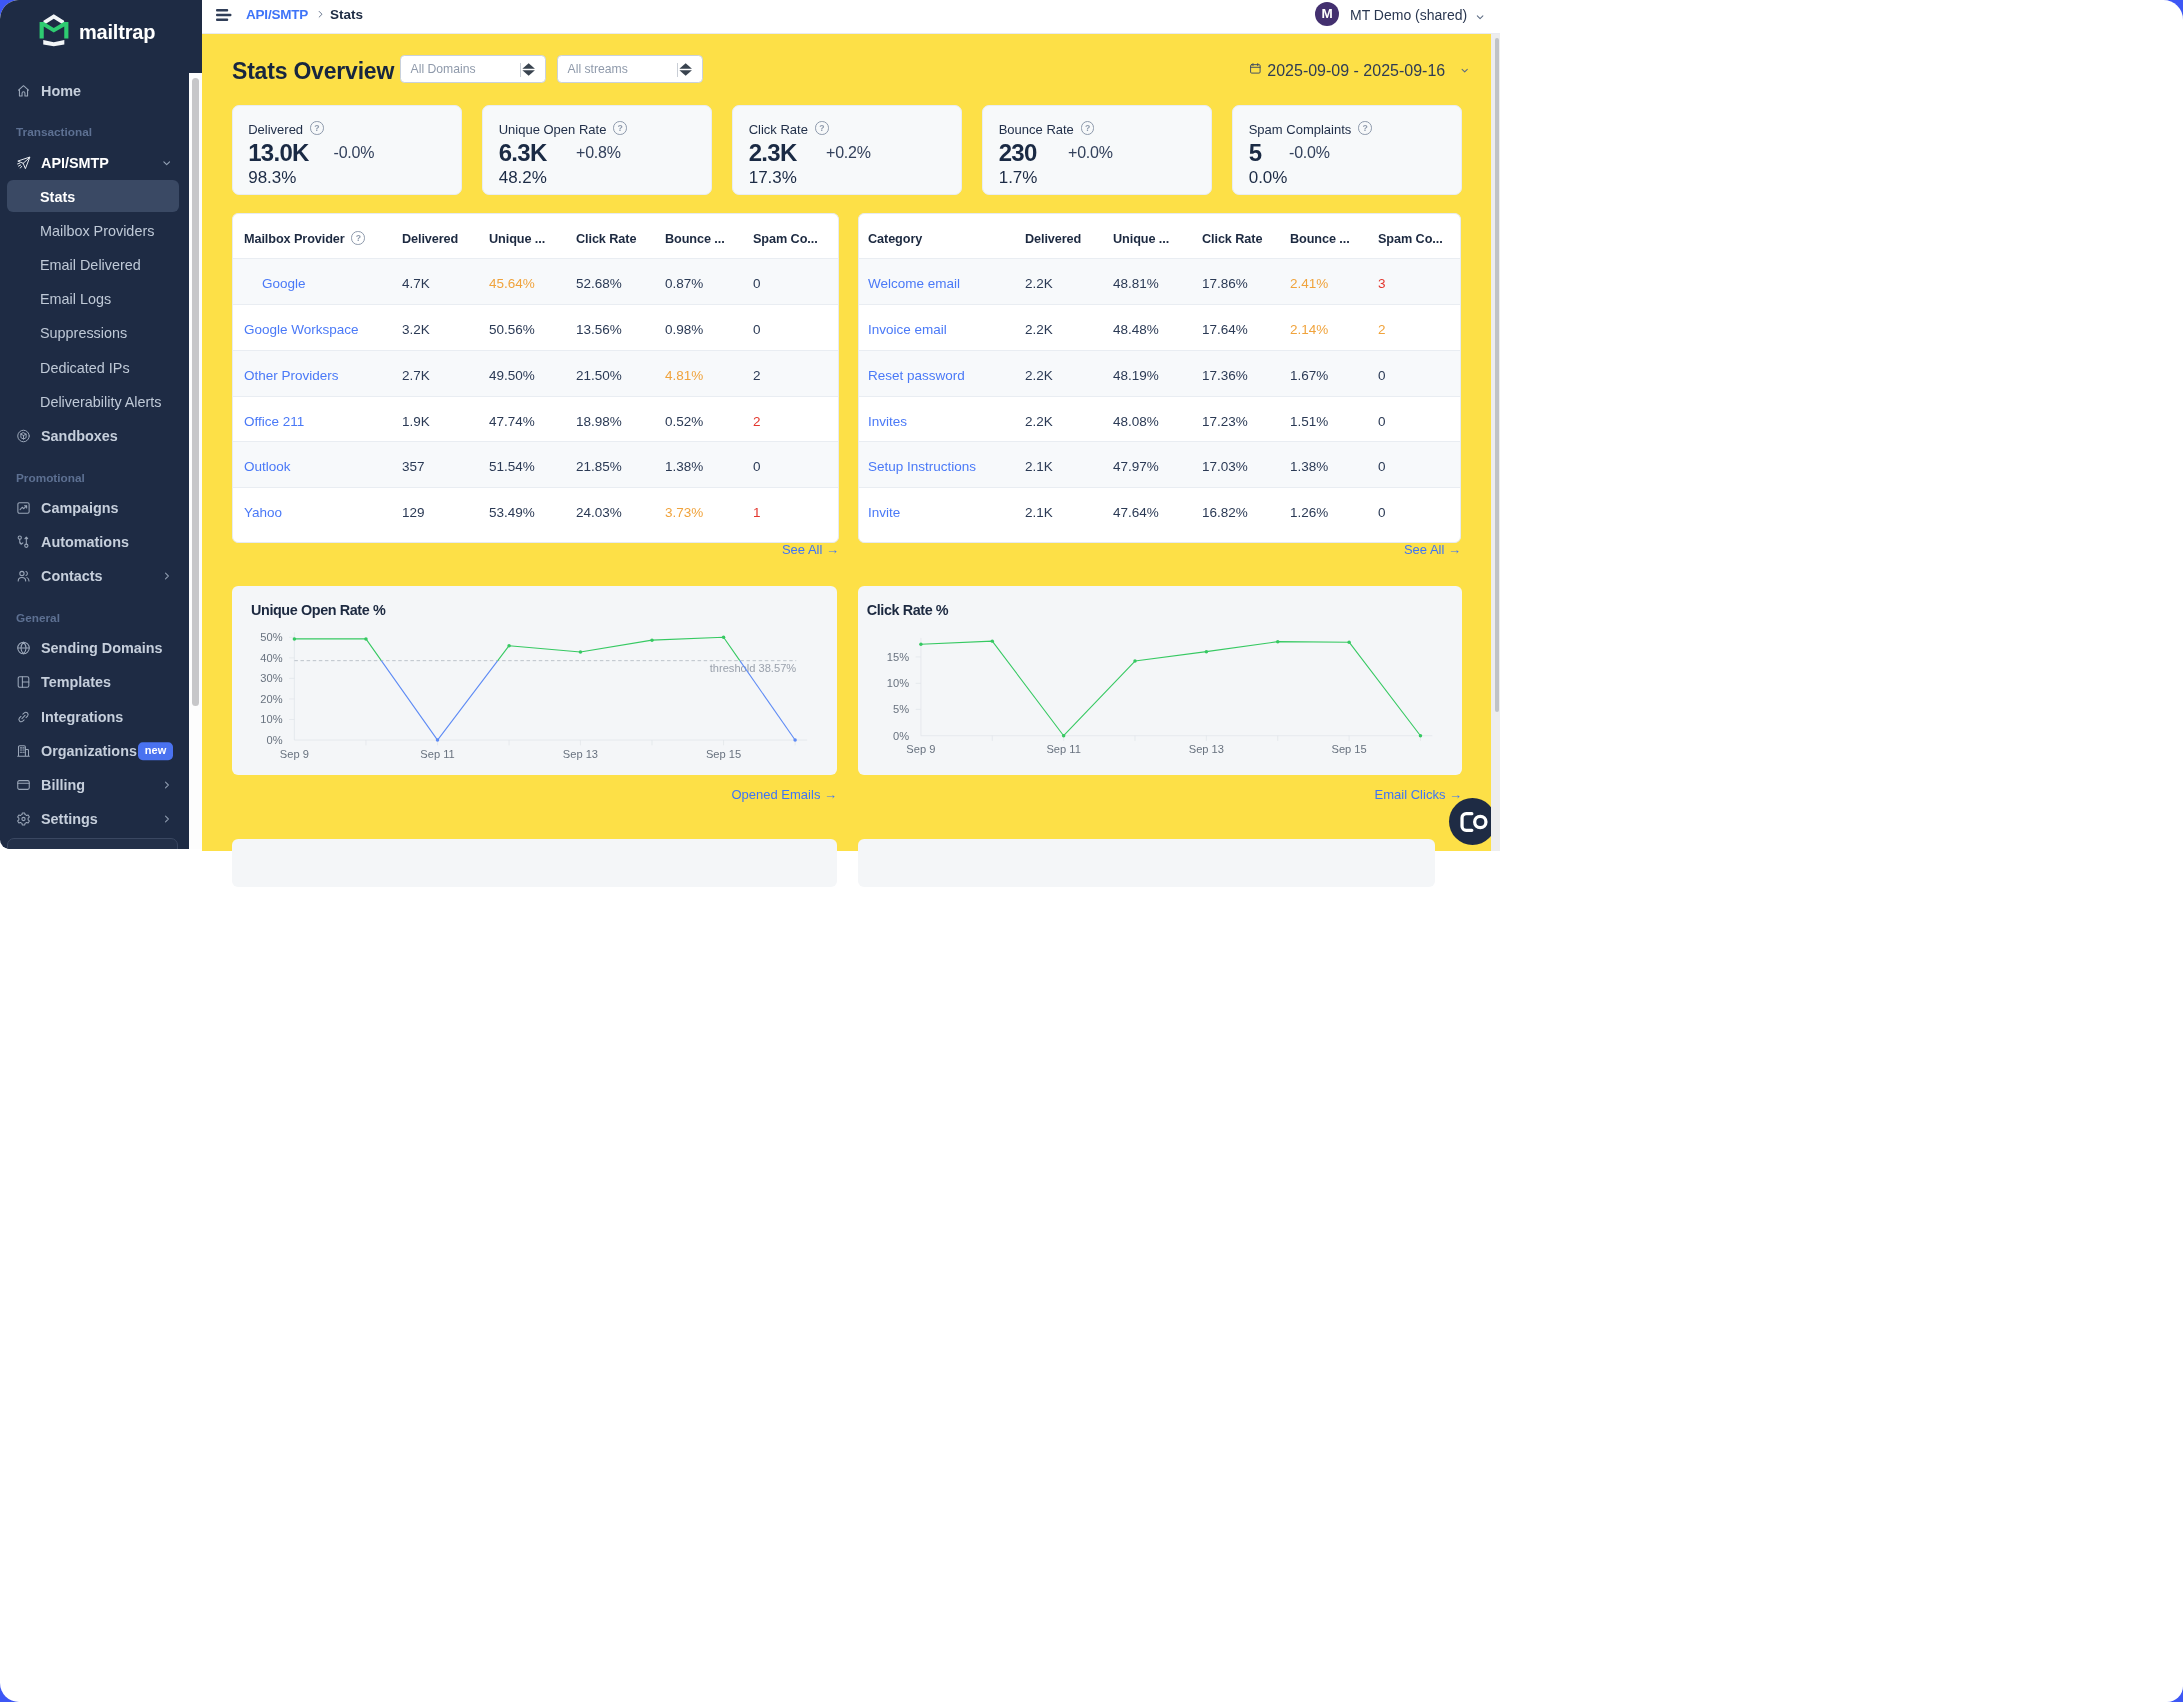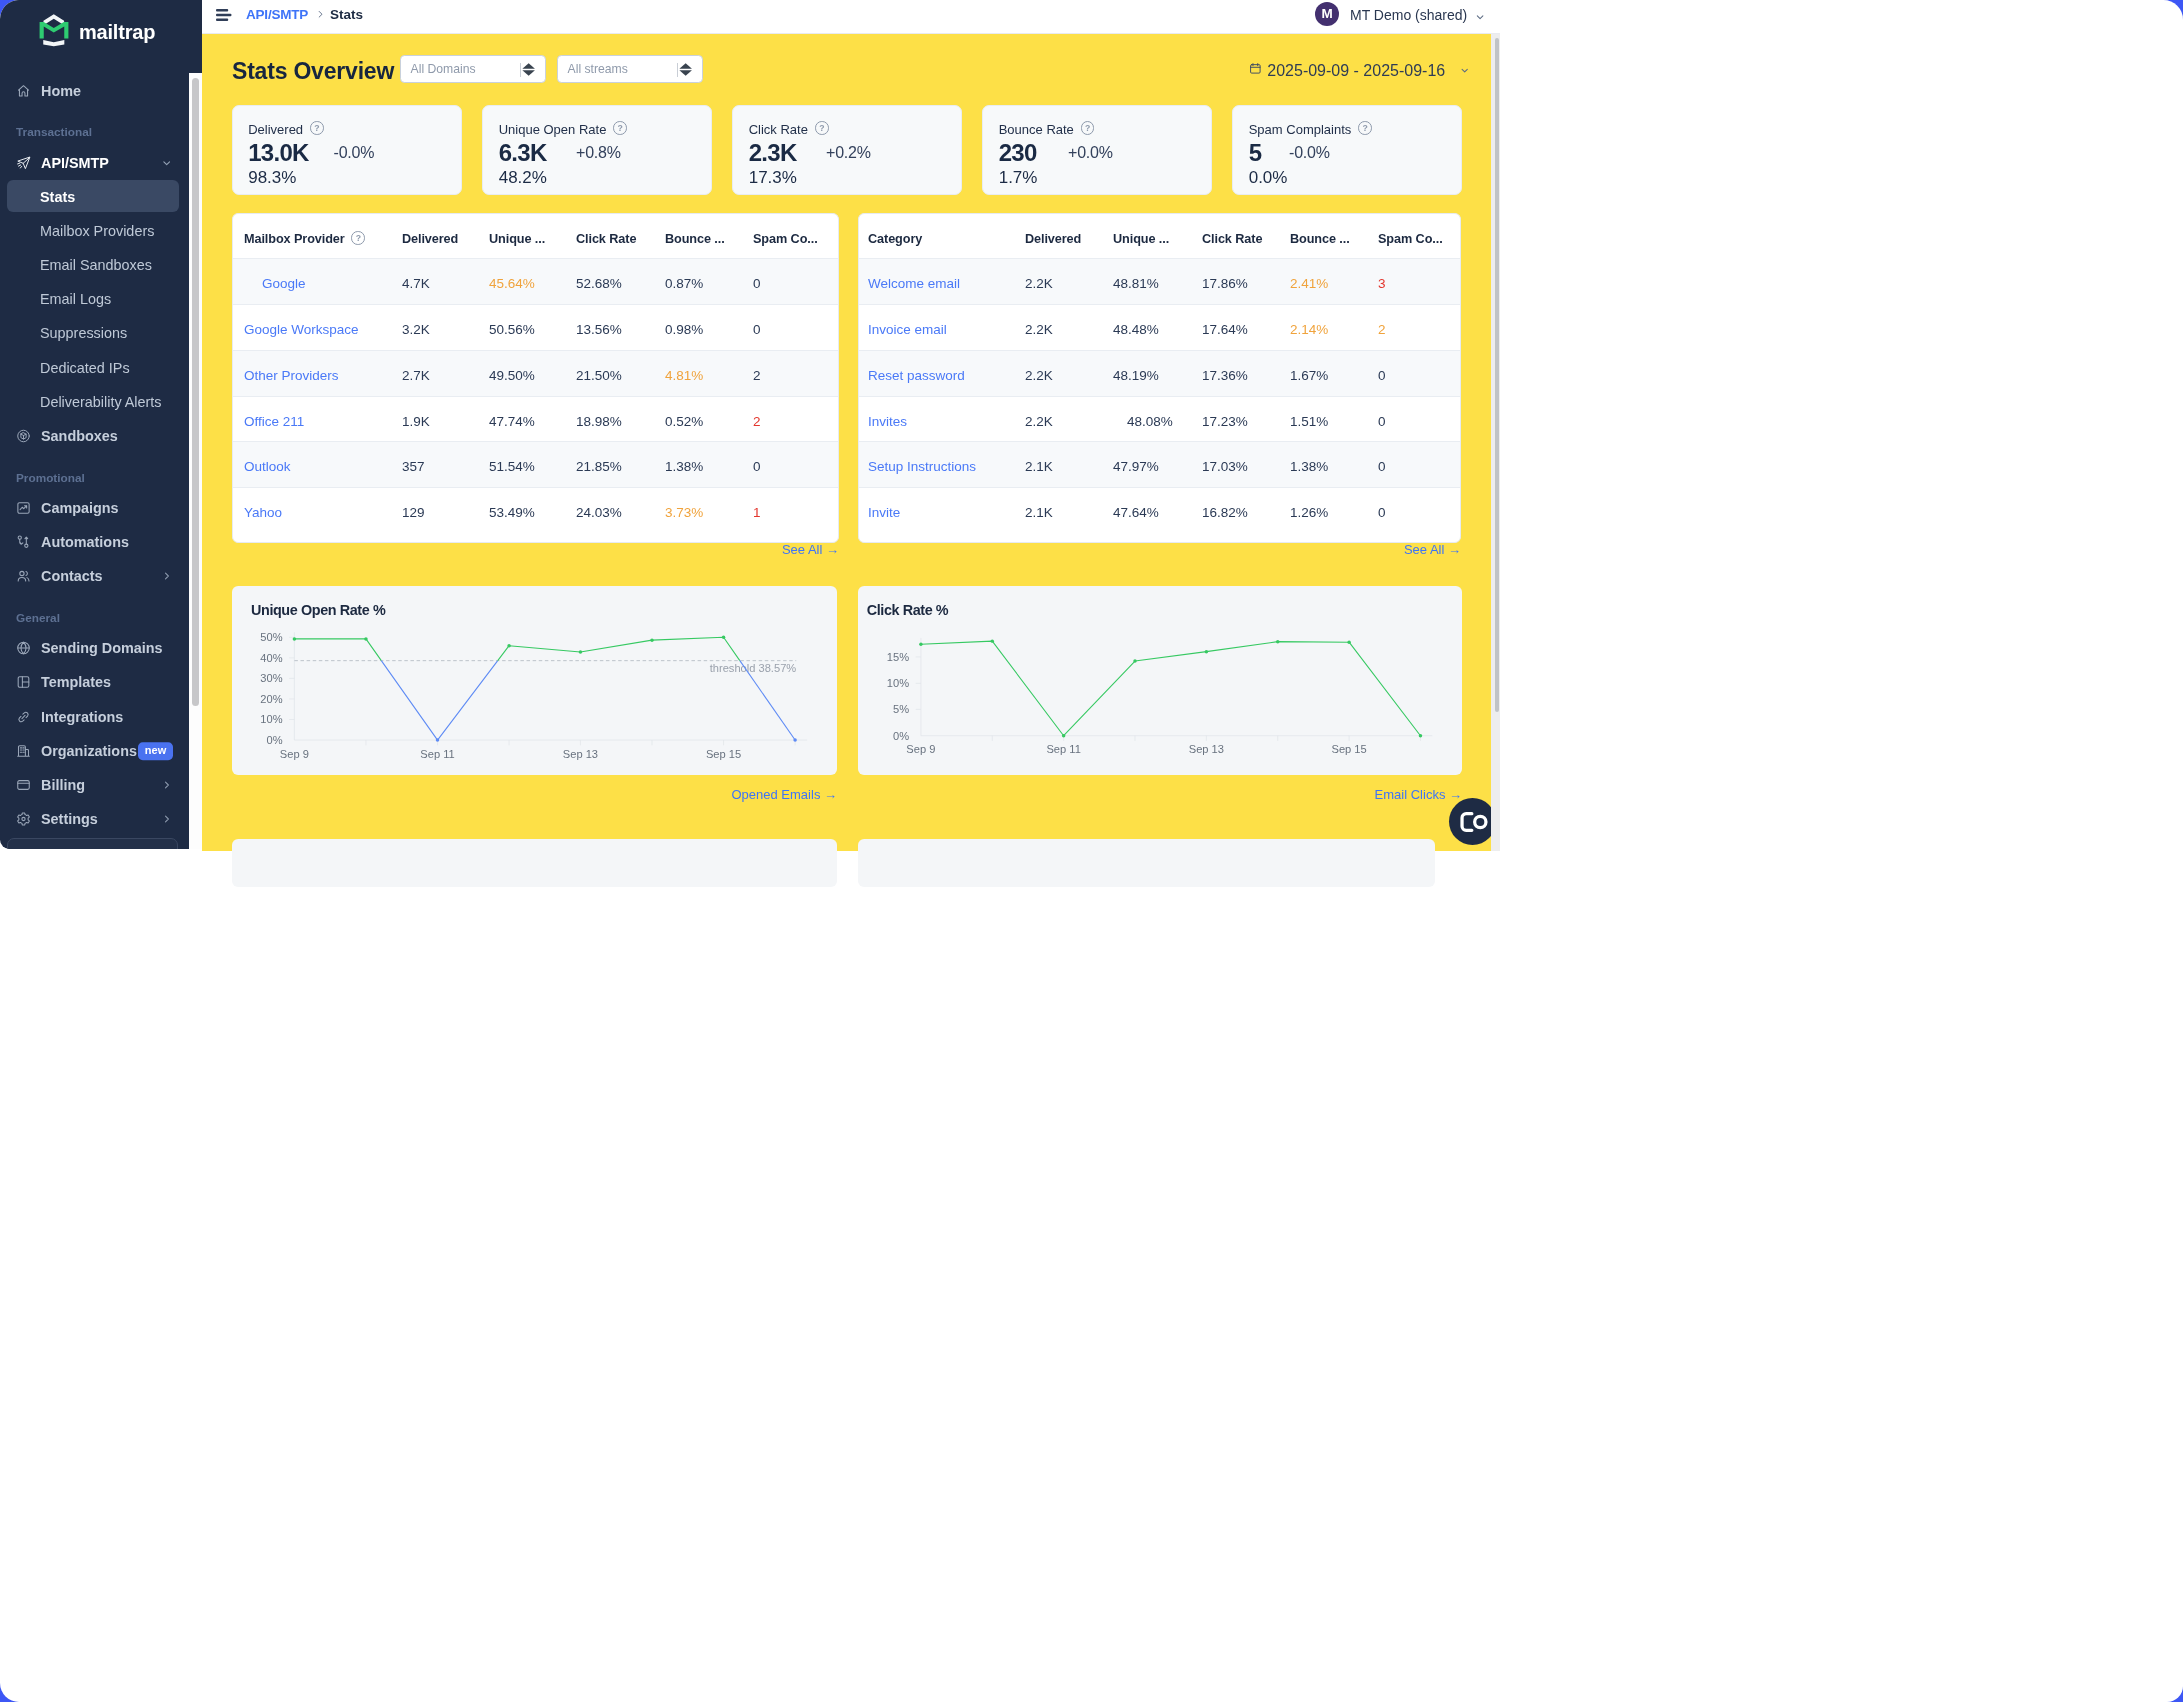--- a/index.html
+++ b/index.html
@@ -211,21 +211,21 @@
           <div class="td link" style="left:9px;">Reset password</div>
           <div class="td" style="left:166px;">2.2K</div>
           <div class="td" style="left:254px;">48.19%</div>
           <div class="td" style="left:343px;">17.36%</div>
           <div class="td" style="left:431px;">1.67%</div>
           <div class="td" style="left:519px;">0</div>
         </div>
       <div class="trow bline" style="top:182px;">
           <div class="td link" style="left:9px;">Invites</div>
           <div class="td" style="left:166px;">2.2K</div>
-          <div class="td" style="left:254px;margin-left:14px;">48.08%</div>
+          <div class="td" style="left:254px;">48.08%</div>
           <div class="td" style="left:343px;">17.23%</div>
           <div class="td" style="left:431px;">1.51%</div>
           <div class="td" style="left:519px;">0</div>
         </div>
       <div class="trow odd" style="top:227px;">
           <div class="td link" style="left:9px;">Setup Instructions</div>
           <div class="td" style="left:166px;">2.1K</div>
           <div class="td" style="left:254px;">47.97%</div>
           <div class="td" style="left:343px;">17.03%</div>
           <div class="td" style="left:431px;">1.38%</div>
@@ -383,21 +383,21 @@
           <path d="M6 9.5 L12 15.5 L18 9.5"></path>
         </svg>
     </div>
     <div class="nav-item" style="top:180px;">
         <div class="lbl" style="left:40px;color:#fff;font-weight:700;">Stats</div>
       </div>
     <div class="nav-item" style="top:214px;">
         <div class="lbl sub">Mailbox Providers</div>
       </div>
     <div class="nav-item" style="top:248px;">
-        <div class="lbl sub">Email Sandboxes</div>
+        <div class="lbl sub">Email Delivered</div>
       </div>
     <div class="nav-item" style="top:282px;">
         <div class="lbl sub">Email Logs</div>
       </div>
     <div class="nav-item" style="top:316px;">
         <div class="lbl sub">Suppressions</div>
       </div>
     <div class="nav-item" style="top:351px;">
         <div class="lbl sub">Dedicated IPs</div>
       </div>

